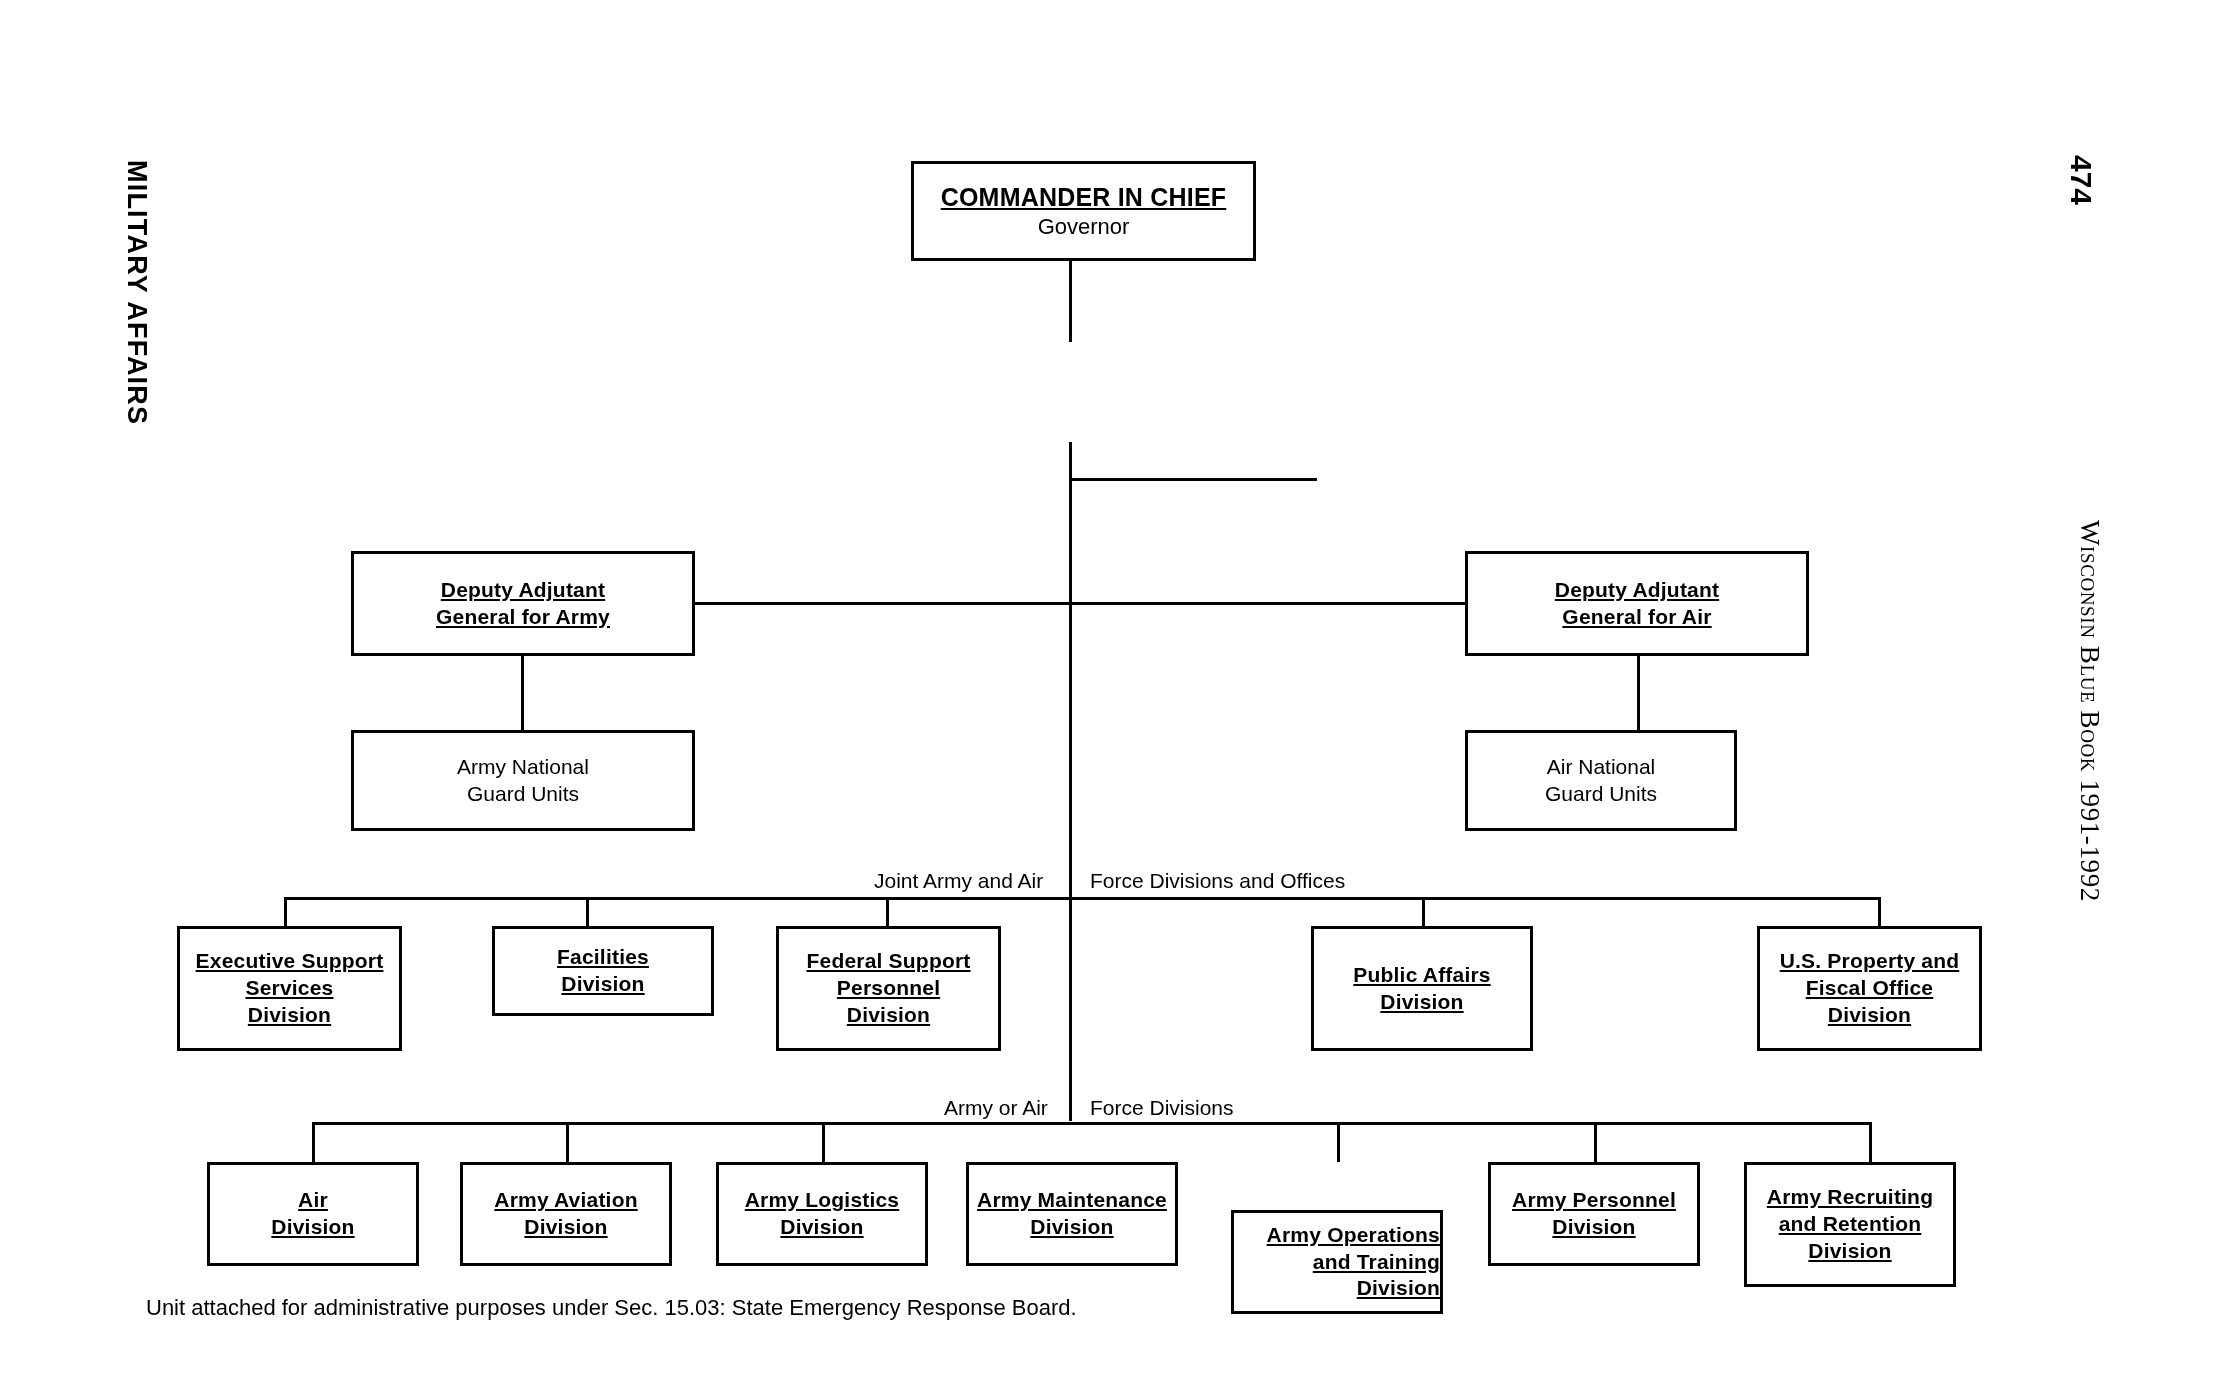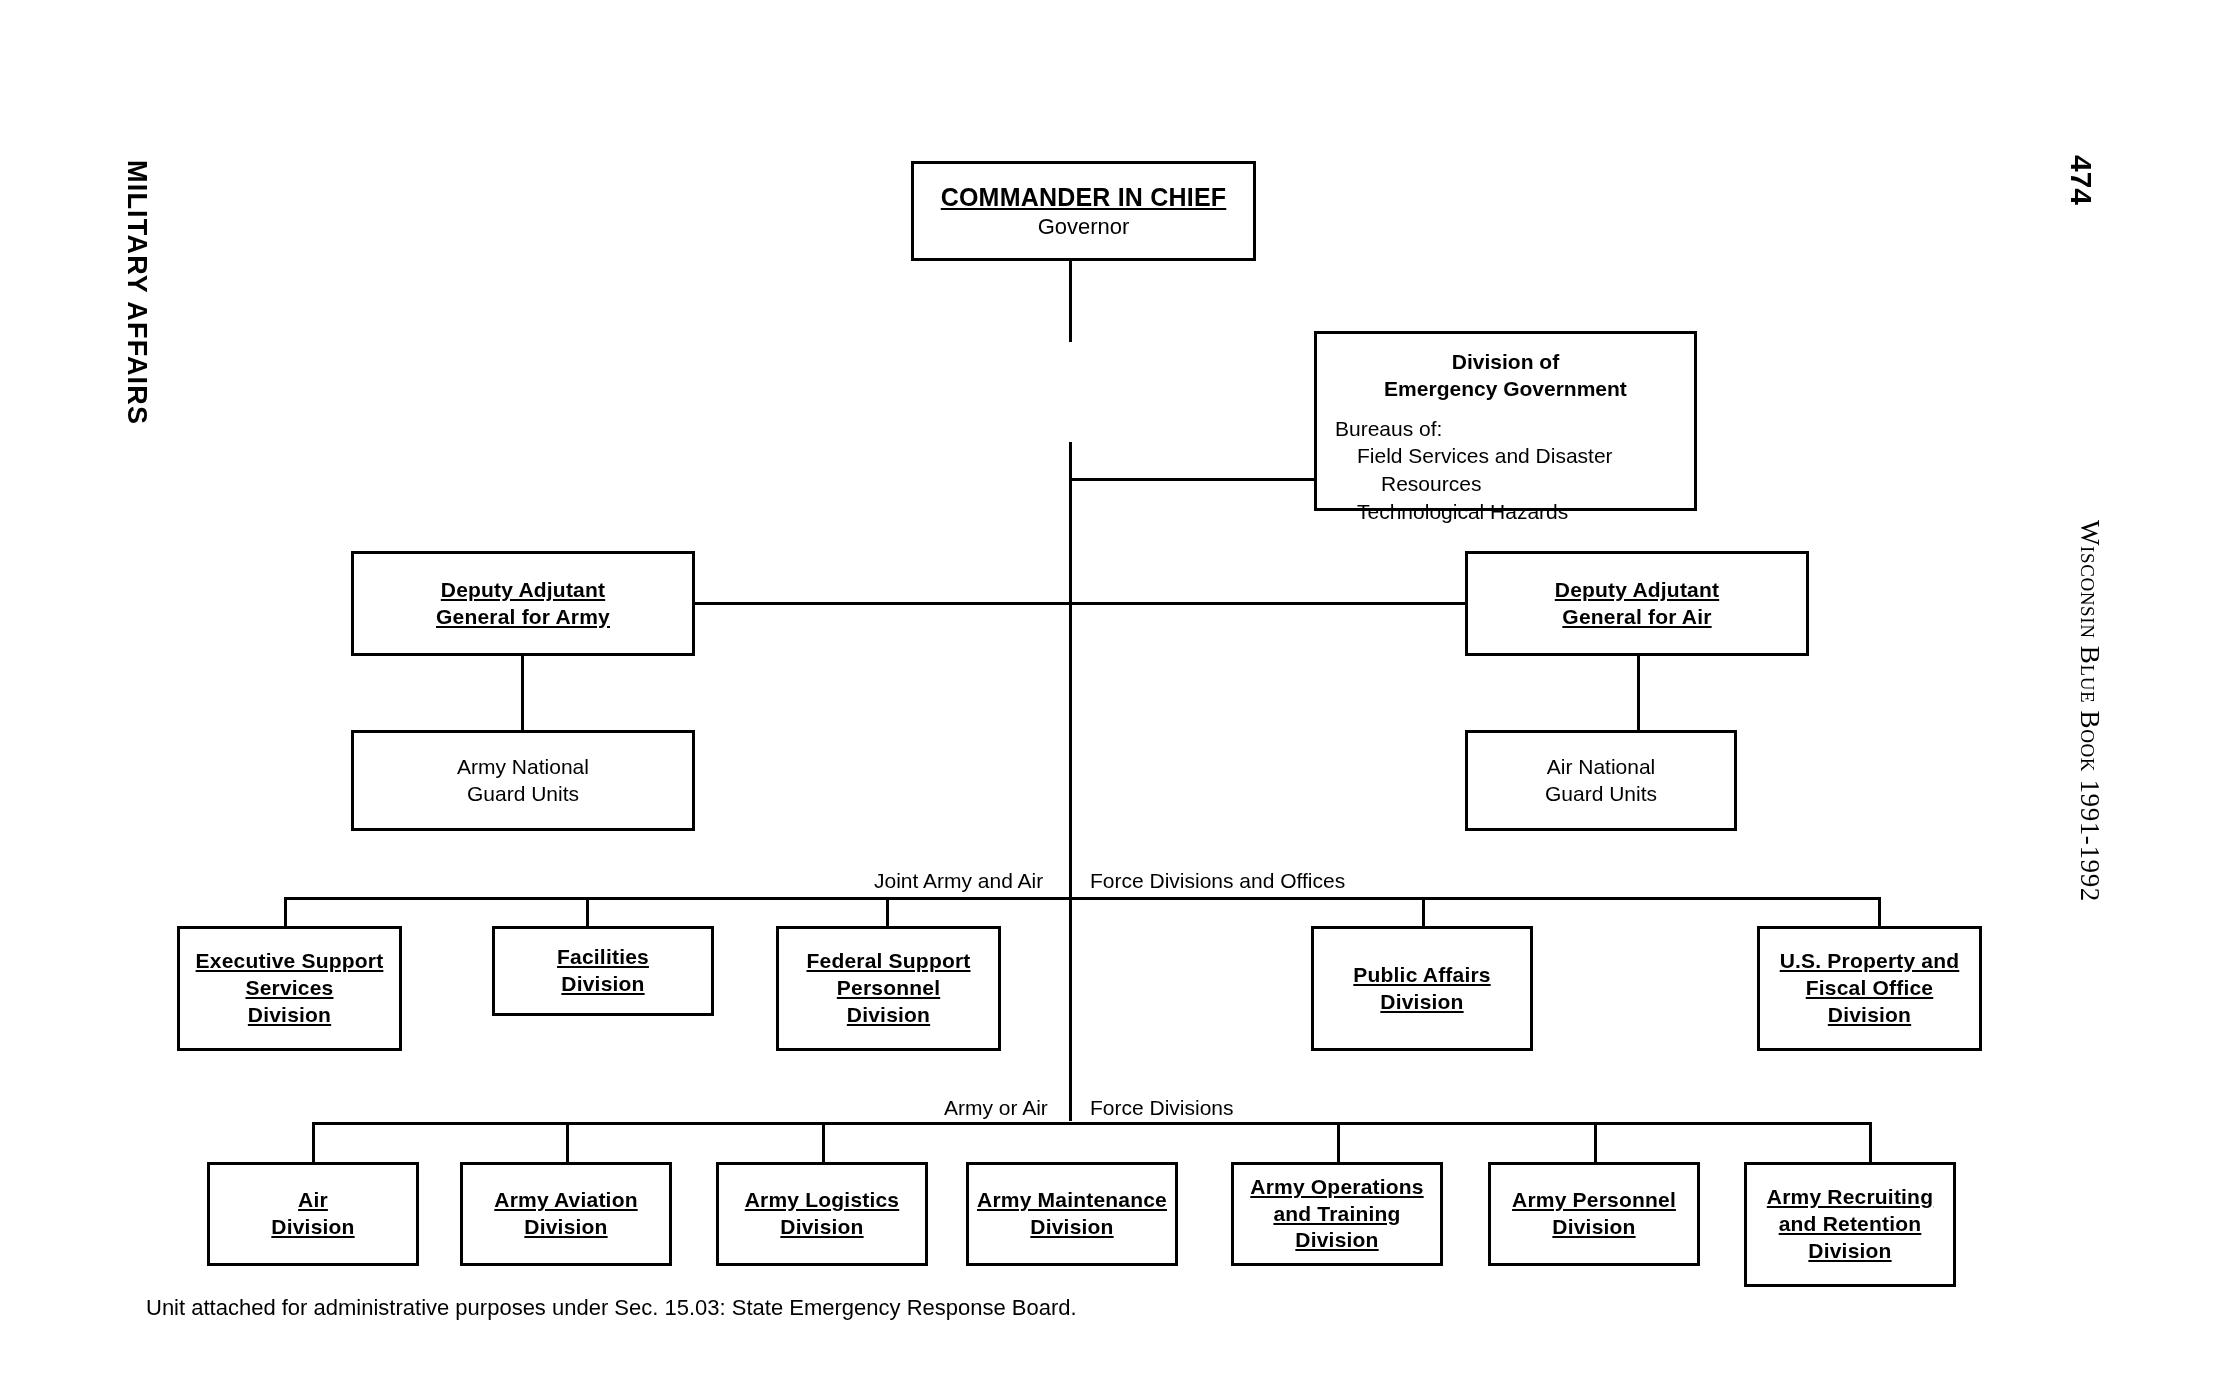--- a/index.html
+++ b/index.html
@@ -145,30 +145,20 @@
   <div id="footnote" style="left:146px; top:1295px;">Unit attached for administrative purposes under Sec. 15.03:  State Emergency Response Board.</div>
 
   <div class="box big" style="left:911px; top:161px; width:345px; height:100px;">
     <div class="ttl">COMMANDER IN CHIEF</div>
     <div class="sub">Governor</div>
   </div>
 
   <div class="vline" style="left:1069px; top:261px; height:81px;"></div>
 
 
-  <div class="box deg" style="left:1314px; top:331px; width:383px; height:180px;">
-    <div class="hdr">Division of</div>
-    <div class="hdr">Emergency Government</div>
-    <div class="bureaus">
-      <div>Bureaus of:</div>
-      <div class="ind1">Field Services and Disaster</div>
-      <div class="ind2">Resources</div>
-      <div class="ind1">Technological Hazards</div>
-    </div>
-  </div>
 
   <div class="vline" style="left:1069px; top:442px; height:679px;"></div>
 
   <div class="hline" style="left:1069px; top:478px; width:248px;"></div>
 
   <div class="box" style="left:351px; top:551px; width:344px; height:105px;">
     <div class="ttl">Deputy Adjutant</div>
     <div class="ttl">General for Army</div>
   </div>
 
@@ -257,21 +247,21 @@
   <div class="box" style="left:716px; top:1162px; width:212px; height:104px;">
     <div class="ttl">Army Logistics</div>
     <div class="ttl">Division</div>
   </div>
 
   <div class="box" style="left:966px; top:1162px; width:212px; height:104px;">
     <div class="ttl">Army Maintenance</div>
     <div class="ttl">Division</div>
   </div>
 
-  <div class="box" style="left:1231px; top:1162px; width:212px; height:104px;">
+  <div class="box" style="left:1231px; top:1210px; width:212px; height:104px;align-items:flex-end;">
     <div class="ttl">Army Operations</div>
     <div class="ttl">and Training</div>
     <div class="ttl">Division</div>
   </div>
 
   <div class="box" style="left:1488px; top:1162px; width:212px; height:104px;">
     <div class="ttl">Army Personnel</div>
     <div class="ttl">Division</div>
   </div>
 

